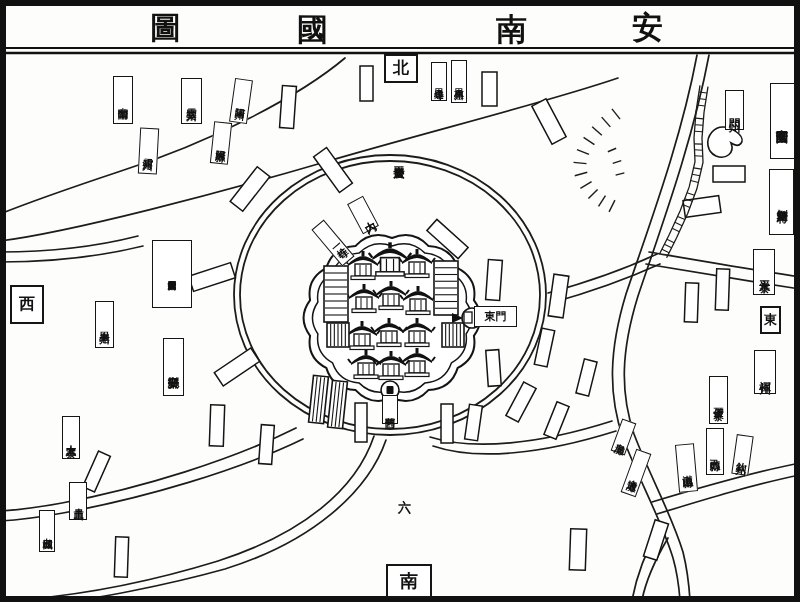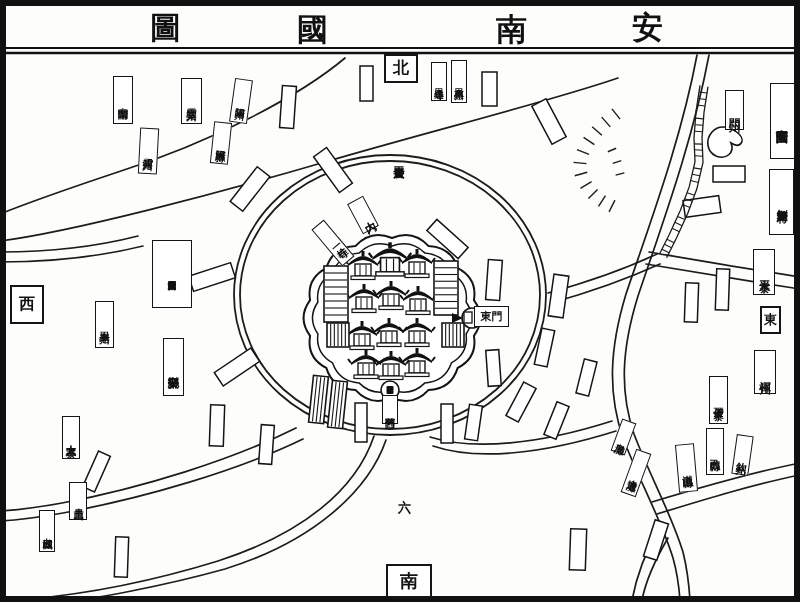--- a/index.html
+++ b/index.html
@@ -347,16 +347,16 @@
       <div class="vlabel" style="left: 734px; top: 435px; width: 17px; height: 40px; font-size: 11px; transform: rotate(8deg);">欽州</div>
       <div class="vlabel" style="left: 616px; top: 420px; width: 15px; height: 34px; font-size: 10px; transform: rotate(20deg);">烏灘</div>
       <div class="vlabel" style="left: 628px; top: 450px; width: 16px; height: 46px; font-size: 10px; transform: rotate(20deg);">大通灘</div>
       <div class="vlabel" style="left: 95px; top: 301px; width: 19px; height: 47px; font-size: 10.5px;">里老州</div>
       <div class="vlabel" style="left: 163px; top: 338px; width: 21px; height: 58px; font-size: 11.5px;">安樂縣</div>
       <div class="vlabel" style="left: 62px; top: 416px; width: 18px; height: 43px; font-size: 10.5px;">大上寨</div>
       <div class="vlabel" style="left: 69px; top: 482px; width: 18px; height: 38px; font-size: 10px;">貴土山</div>
       <div class="vlabel" style="left: 39px; top: 510px; width: 16px; height: 42px; font-size: 10px;">占城國</div>
       <div class="vlabel" style="left: 354px; top: 198px; width: 18px; height: 34px; font-size: 11px; transform: rotate(-28deg);">大内</div>
       <div class="vlabel" style="left: 325px; top: 219px; width: 16px; height: 48px; font-size: 10px; transform: rotate(-40deg);">一柱寺</div>
-      <div class="vlabel hlabel" style="left: 474px; top: 306px; width: 35px; height: 21px; font-size: 11px;">東門</div>
+      <div class="vlabel hlabel" style="left: 474px; top: 306px; width: 43px; height: 21px; font-size: 11px;">東門</div>
       <div class="vlabel" style="left: 382px; top: 395px; width: 16px; height: 29px; font-size: 10.5px;">舊門</div>
     </div>
 </div>
 
 </body></html>

